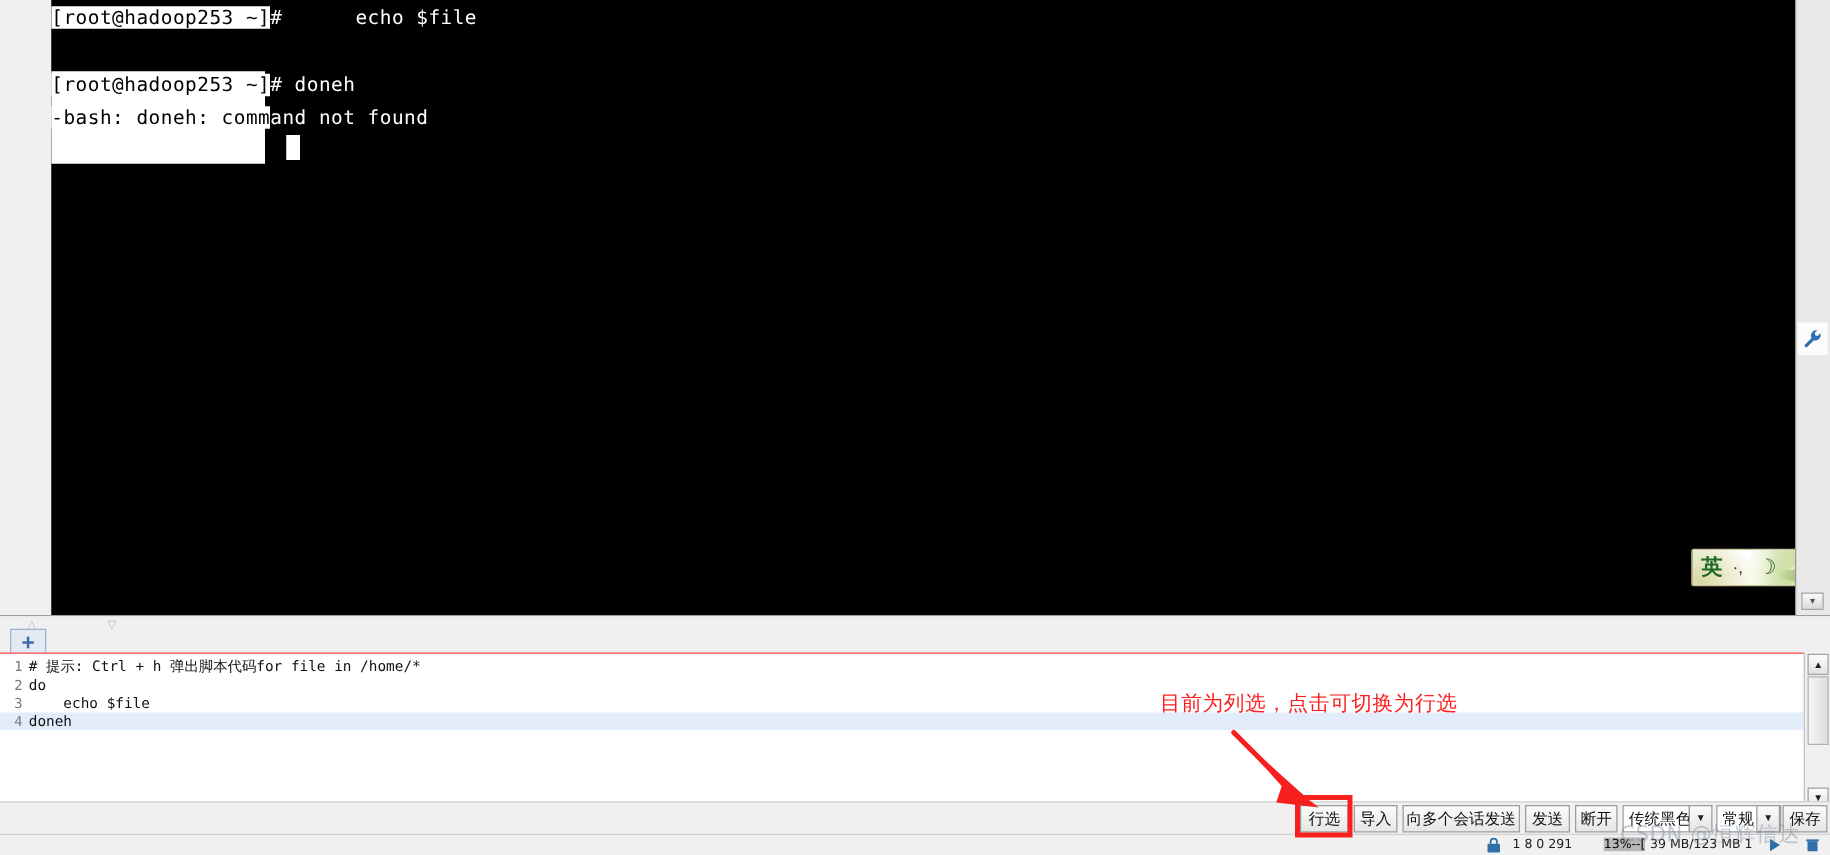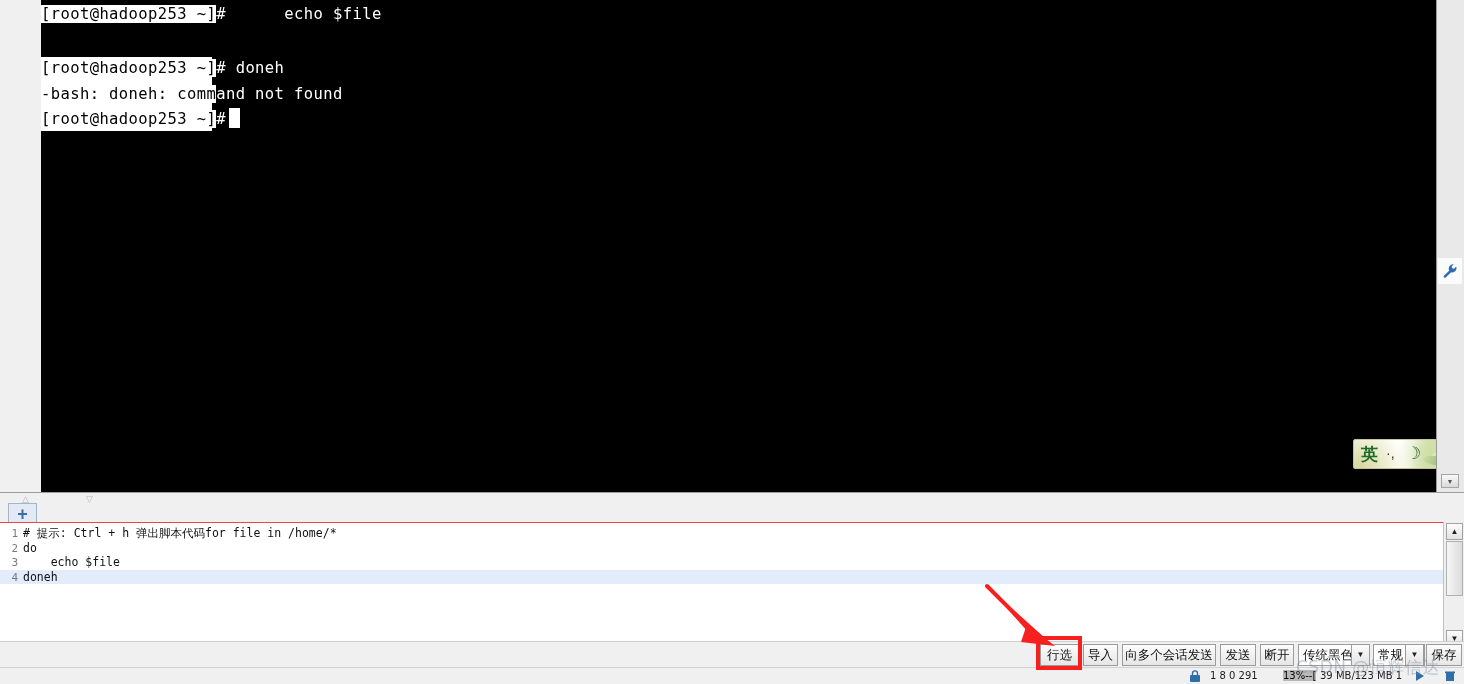--- a/index.html
+++ b/index.html
@@ -406,21 +406,20 @@
   <div id="terminal-pane">
 
     <div id="selection-block"></div>
 
     <div class="term-line" style="top:2px;"><span class="sel">[root@hadoop253 ~]</span><span class="plain">#      echo $file</span></div>
 
     <div class="term-line" style="top:56px;"><span class="sel">[root@hadoop253 ~]</span><span class="plain"># doneh</span></div>
 
     <div class="term-line" style="top:82px;"><span class="sel">-bash: doneh: comm</span><span class="plain">and not found</span></div>
 
-    <div class="term-line" style="top:107px;"><span class="sel">[root@hadoop253 ~]</span><span class="plain"># </span></div>
 
     <div id="cursor-block"></div>
 
     <div id="ime-bar">
       <div class="ime-leaf1"></div>
       <div class="ime-leaf2"></div>
       <div class="ime-char">英</div>
       <div class="ime-dots">·,</div>
       <div class="ime-moon">☽</div>
     </div>
@@ -491,20 +490,21 @@
         </svg>
     </div>
     <div id="sb-trash">
       <svg width="12" height="12" viewBox="0 0 12 12" aria-hidden="true">
         <rect x="2" y="3" width="8" height="8" fill="#2f6fa8"></rect>
         <rect x="1" y="1.5" width="10" height="1.6" fill="#2f6fa8"></rect>
       </svg>
     </div>
   </div>
 
+  <div id="anno-text">目前为列选，点击可切换为行选</div>
   <svg id="anno-arrow">
     <path d="M12 6 L70 58 L62 62 Z" fill="#f81f1f"></path>
     <path d="M12 6 L66 60" stroke="#f81f1f" stroke-width="4" stroke-linecap="round"></path>
     <path d="M52 44 L80 66 L46 62 Z" fill="#f81f1f"></path>
   </svg>
   <div id="anno-rect"></div>
 
   <div id="watermark">CSDN @恒辉信达</div>
 
 </div>

